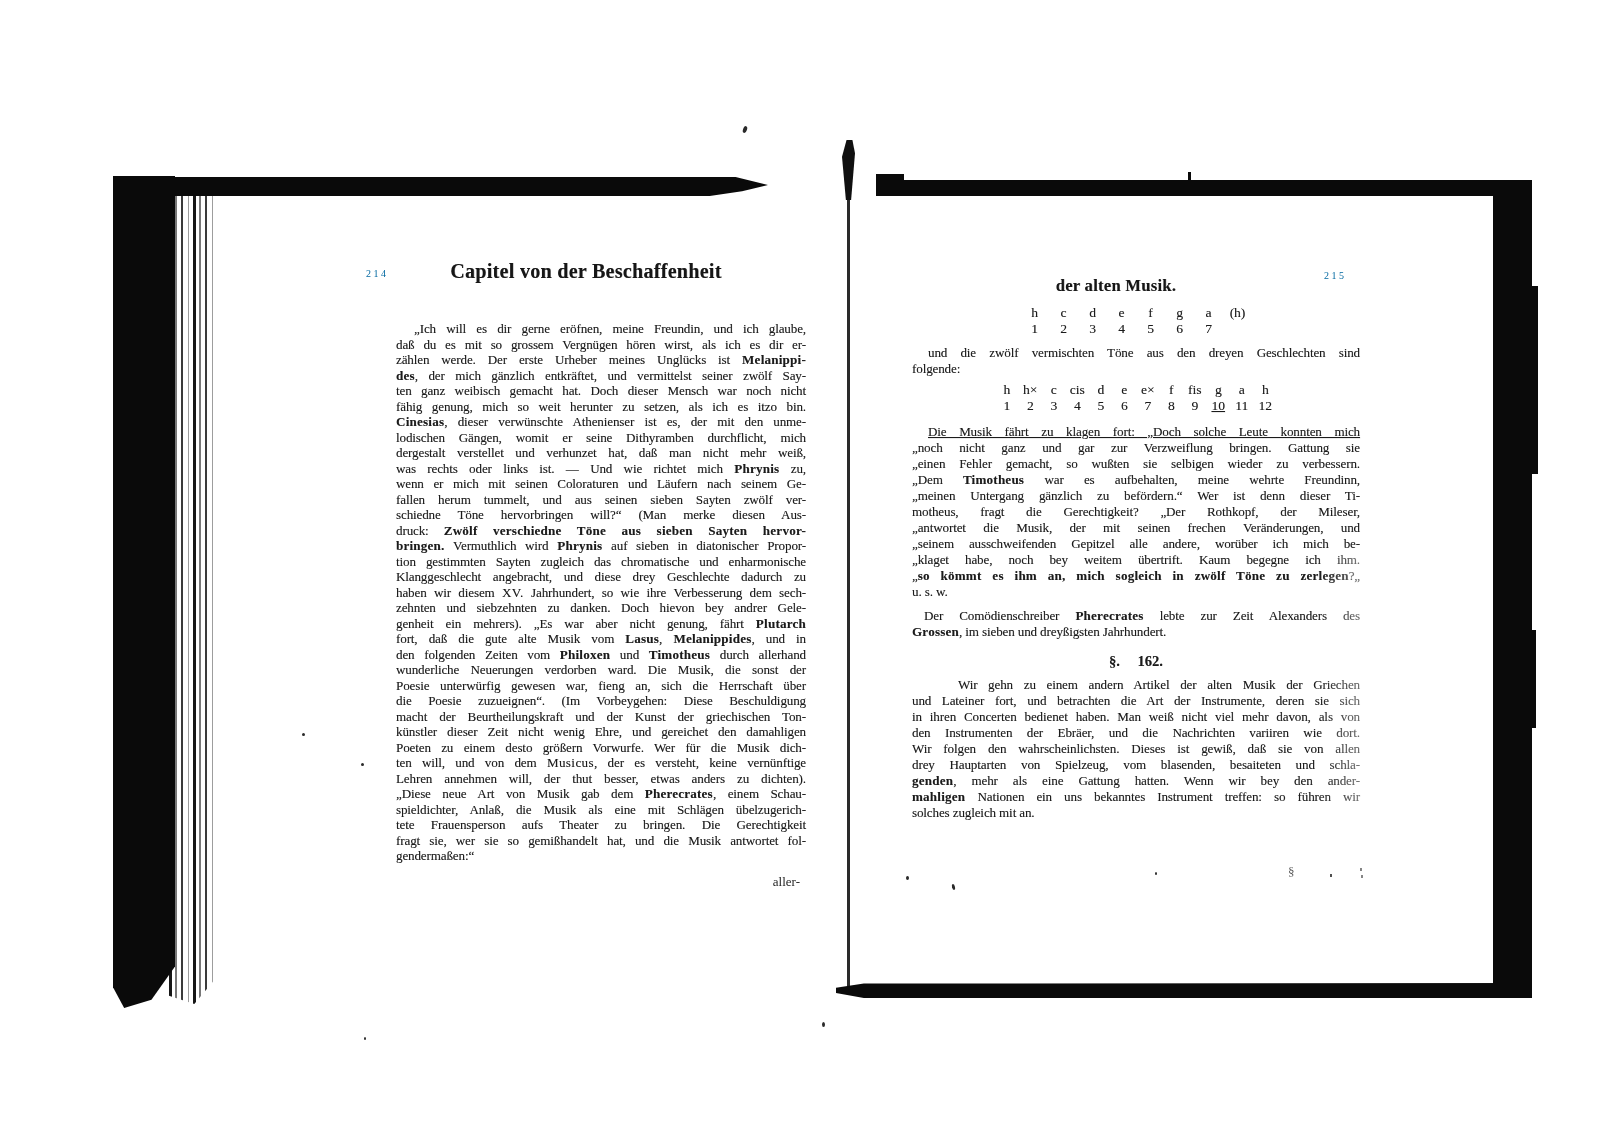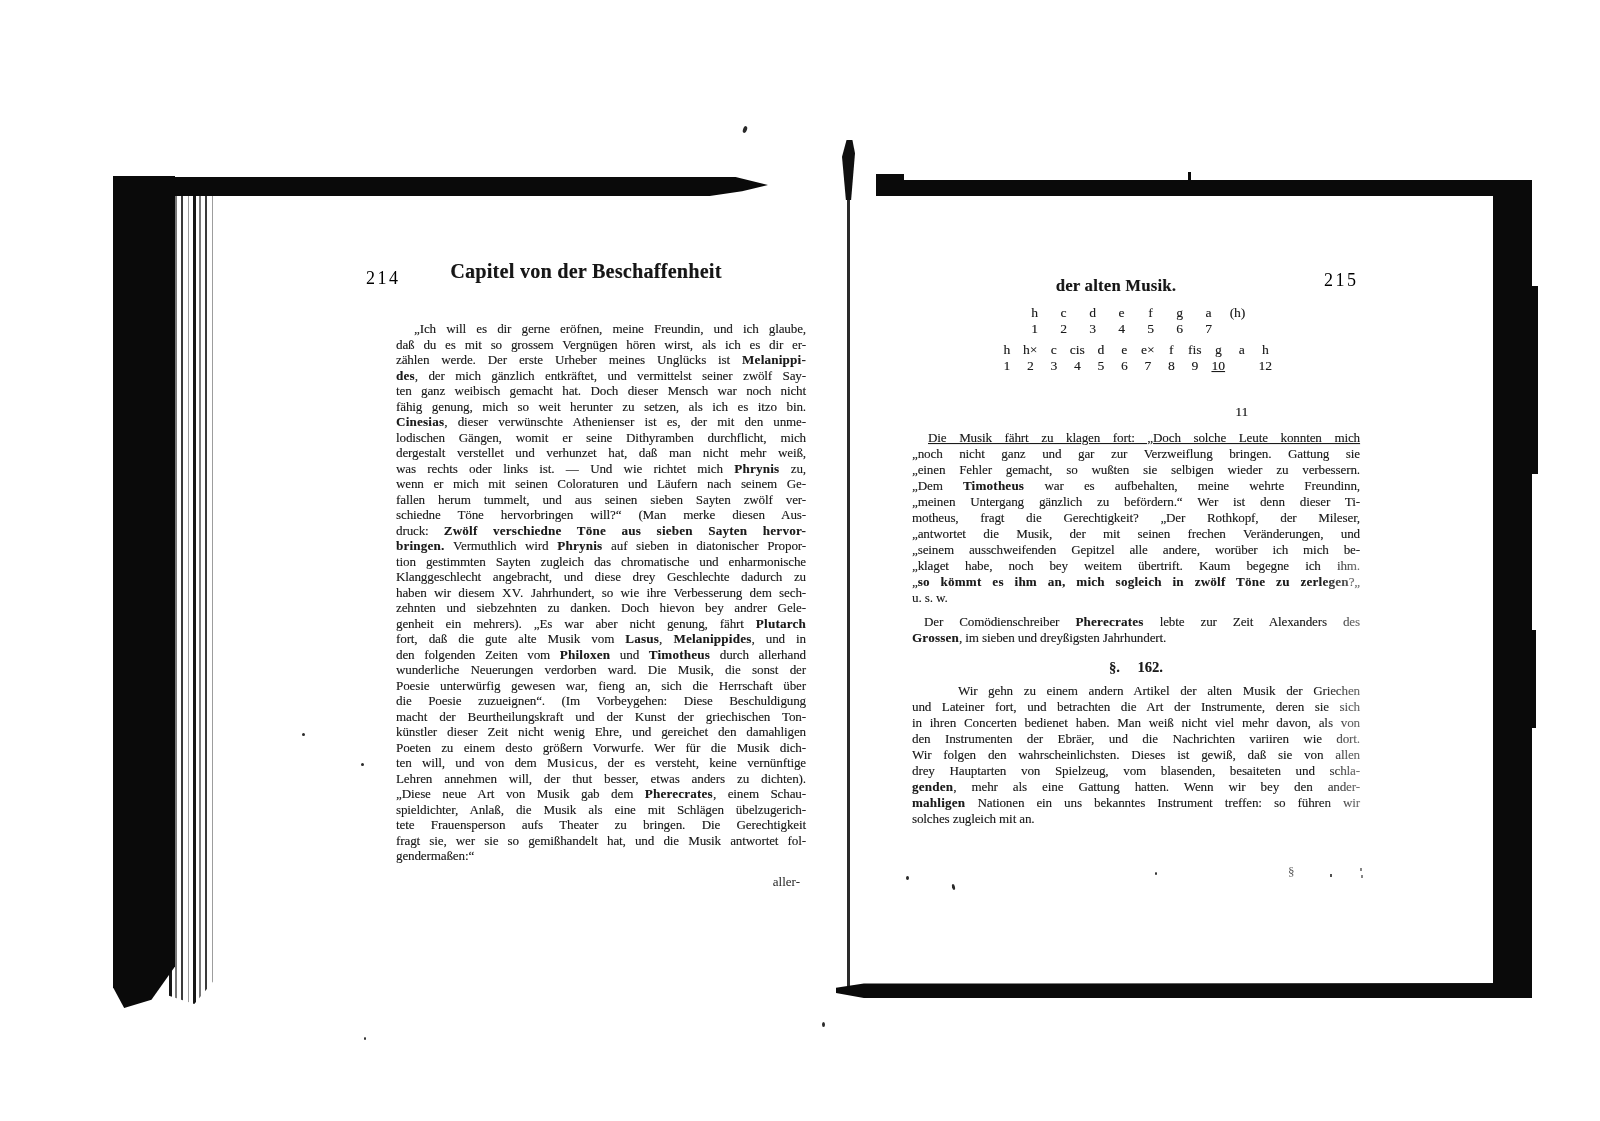--- a/index.html
+++ b/index.html
@@ -59,21 +59,21 @@
     position:absolute; left:-5px; top:-3px; width:13px; height:60px; background:#101010;
     clip-path:polygon(35% 0,80% 0,100% 22%,70% 100%,30% 100%,0 28%);
   }
   .speck{position:absolute; background:#2a2a2a; border-radius:50%;}
   .fade-right{
     left:1318px; top:555px; width:172px; height:350px; z-index:4;
     background:linear-gradient(90deg, rgba(255,255,255,0) 0%, rgba(255,255,255,.78) 52%, rgba(255,255,255,.95) 100%);
   }
   .bars{z-index:6;}
   
-  .folio{position:absolute; font-size:18px; letter-spacing:2.5px; color:#000000;}
+  .folio{position:absolute; font-size:10px; letter-spacing:2.5px; color:#0369a1;}
   .running-title{
     position:absolute; text-align:center; font-weight:700; font-size:20px;
     letter-spacing:.3px; color:#161616; text-shadow:.4px .4px 0 rgba(22,22,22,.45);
   }
   .running-title.small{font-size:16.5px;}
   .body-text{
     position:absolute; font-size:13px; color:#1b1b1b;
     text-shadow:.25px .25px 0 rgba(25,25,25,.38);
   }
   .body-left{left:396px; top:301px; width:410px; line-height:15.5px;}
@@ -189,20 +189,24 @@
             </div><div class="srow">
               <span class="scell" style="width: 29px;">1</span>
               <span class="scell" style="width: 29px;">2</span>
               <span class="scell" style="width: 29px;">3</span>
               <span class="scell" style="width: 29px;">4</span>
               <span class="scell" style="width: 29px;">5</span>
               <span class="scell" style="width: 29px;">6</span>
               <span class="scell" style="width: 29px;">7</span>
             </div></div>
       </div>
+      <div class="para blk">
+          <div class="line" style="text-indent: 16px;">und die zwölf vermischten Töne aus den dreyen Geschlechten sind</div>
+          <div class="line pl">folgende:</div>
+        </div>
       <div class="b-scale">
         <div class="scale-box"><div class="srow">
               <span class="scell" style="width: 23.5px;">h</span>
               <span class="scell" style="width: 23.5px;">h×</span>
               <span class="scell" style="width: 23.5px;">c</span>
               <span class="scell" style="width: 23.5px;">cis</span>
               <span class="scell" style="width: 23.5px;">d</span>
               <span class="scell" style="width: 23.5px;">e</span>
               <span class="scell" style="width: 23.5px;">e×</span>
               <span class="scell" style="width: 23.5px;">f</span>
@@ -214,21 +218,21 @@
               <span class="scell" style="width: 23.5px;">1</span>
               <span class="scell" style="width: 23.5px;">2</span>
               <span class="scell" style="width: 23.5px;">3</span>
               <span class="scell" style="width: 23.5px;">4</span>
               <span class="scell" style="width: 23.5px;">5</span>
               <span class="scell" style="width: 23.5px;">6</span>
               <span class="scell" style="width: 23.5px;">7</span>
               <span class="scell" style="width: 23.5px;">8</span>
               <span class="scell" style="width: 23.5px;">9</span>
               <span class="scell" style="width: 23.5px; text-decoration: underline;">10</span>
-              <span class="scell" style="width: 23.5px; margin-top: 46px;">11</span>
+              <span class="scell" style="width: 23.5px;">11</span>
               <span class="scell" style="width: 23.5px;">12</span>
             </div></div>
       </div>
       <div class="para b-complaint">
           <div class="line" style="text-indent: 16px; text-decoration: underline;">Die Musik fährt zu klagen fort: „Doch solche Leute konnten mich</div>
           <div class="line">„noch nicht ganz und gar zur Verzweiflung bringen.   Gattung sie</div>
           <div class="line">„einen Fehler gemacht, so wußten sie selbigen wieder zu verbessern.</div>
           <div class="line">„Dem <b>Timotheus</b> war es aufbehalten, meine wehrte Freundinn,</div>
           <div class="line">„meinen Untergang gänzlich zu befördern.“   Wer ist denn dieser Ti-</div>
           <div class="line">motheus, fragt die Gerechtigkeit? „Der Rothkopf, der Mileser,</div>

